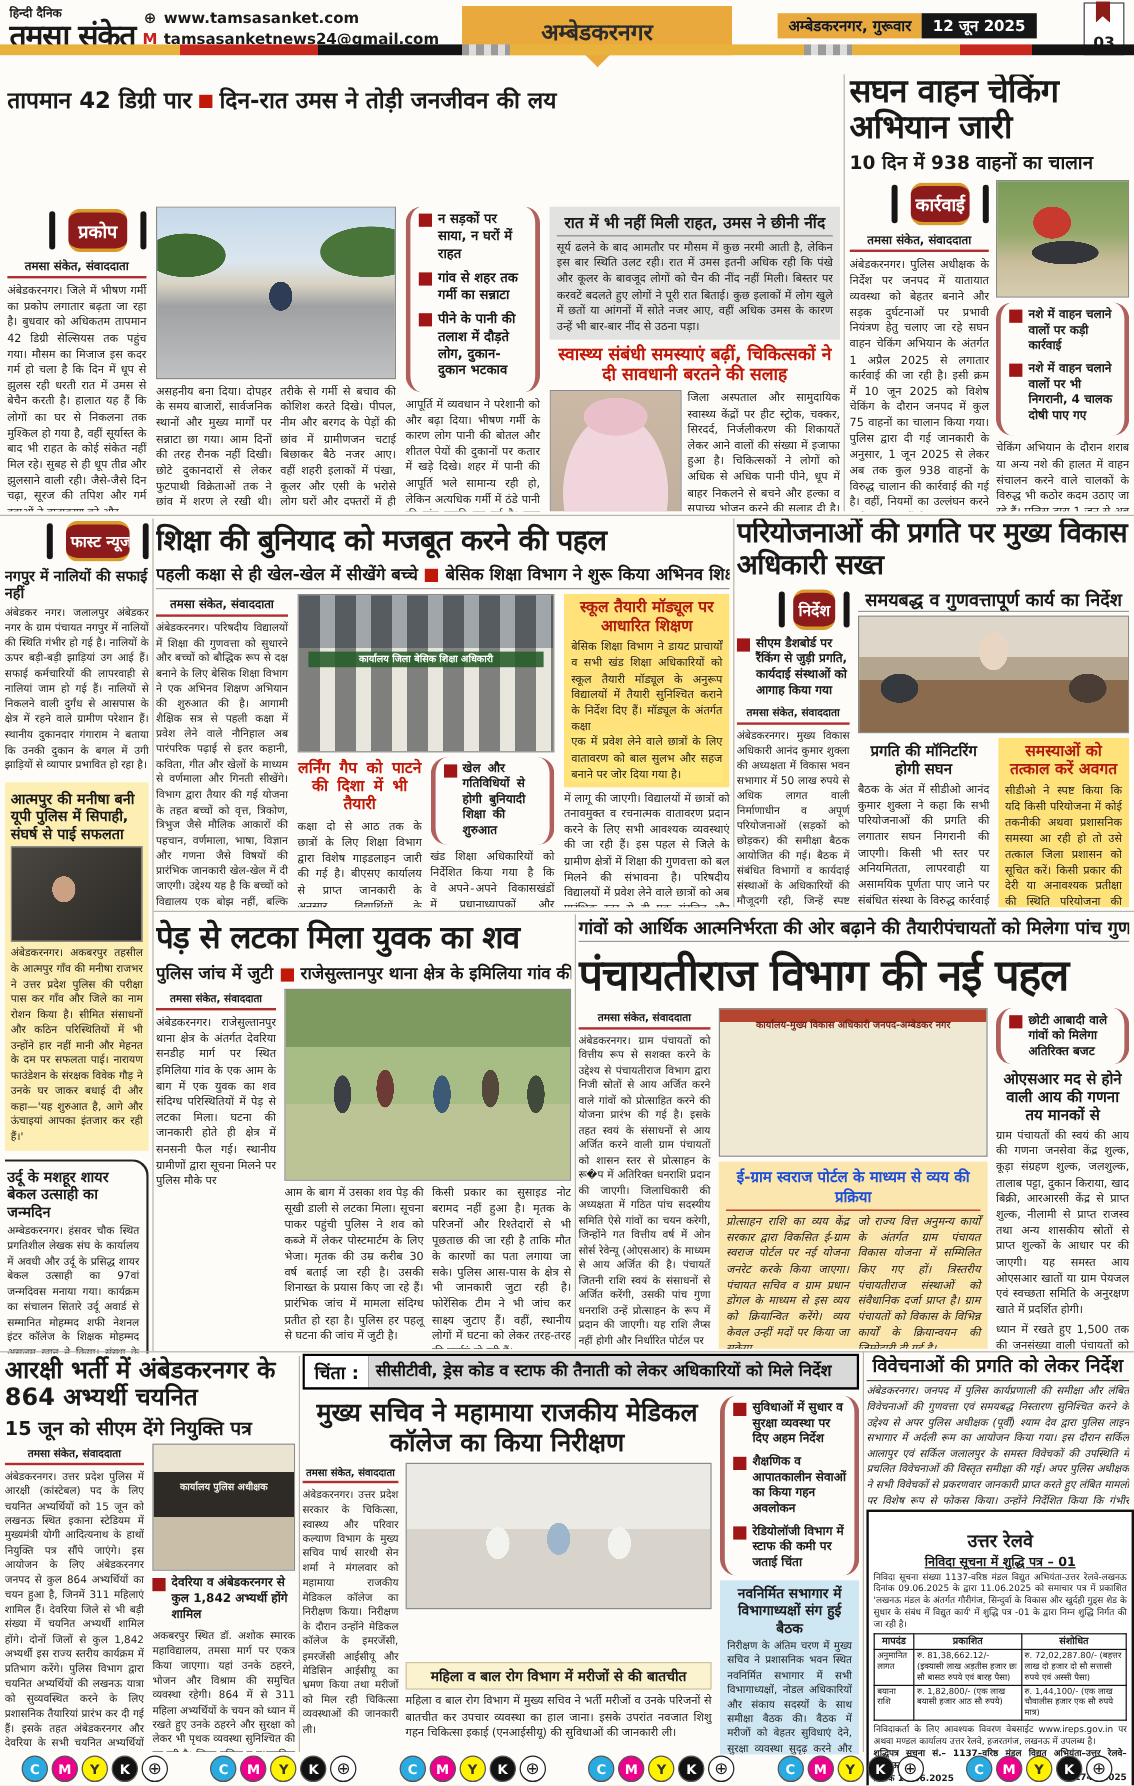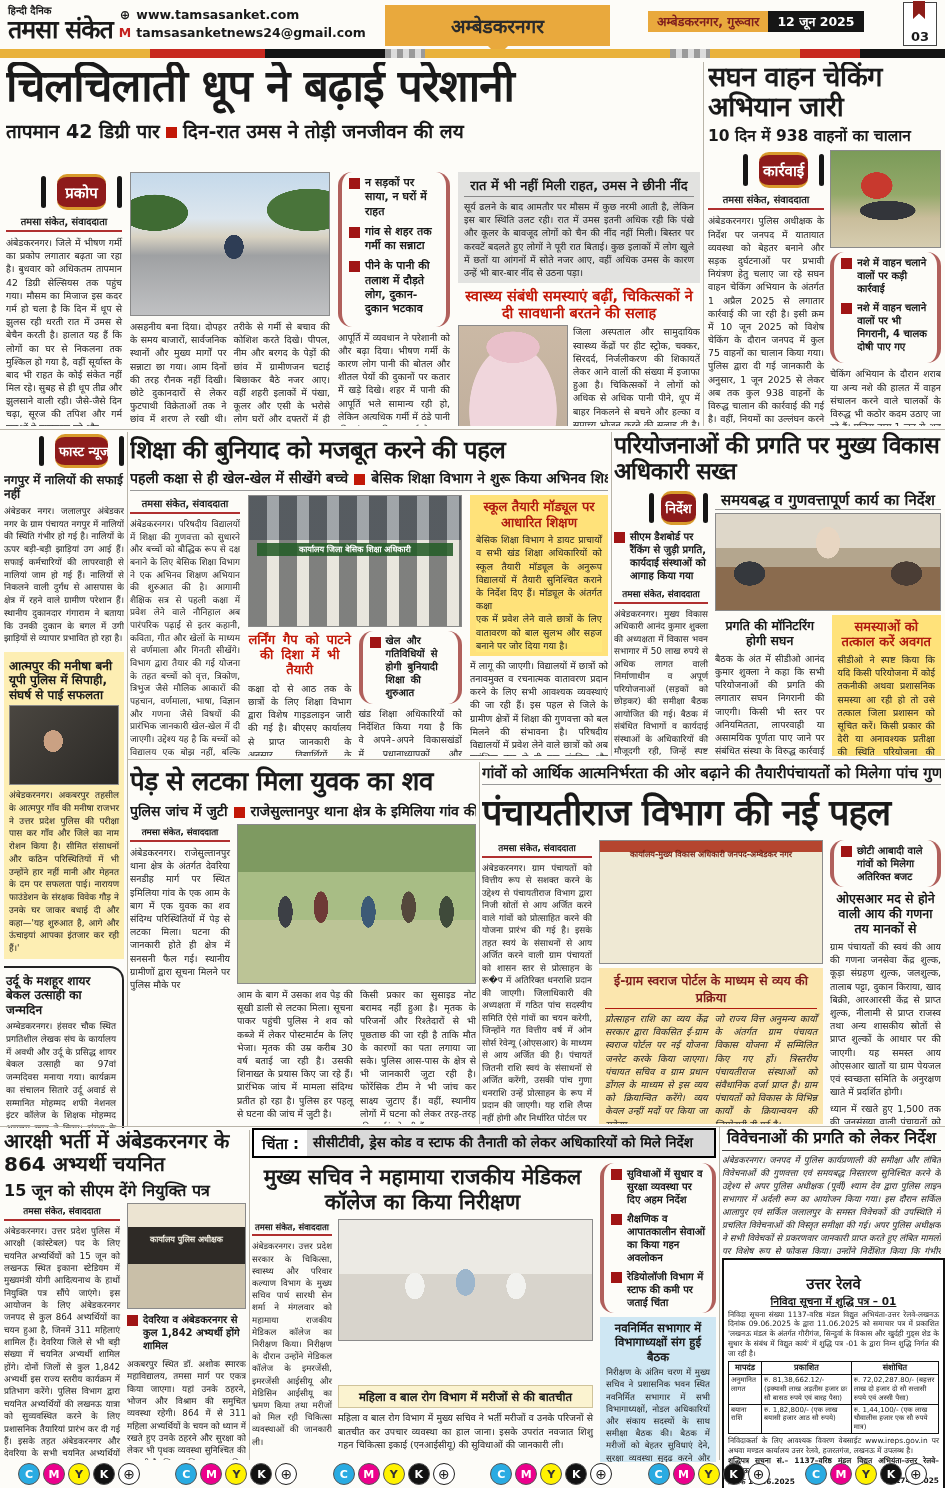--- a/index.html
+++ b/index.html
@@ -6,31 +6,31 @@
   body{font-family:"DejaVu Sans",sans-serif;color:#1a1a1a;}
   #page{position:relative;width:945px;height:1488px;background:#fdfcf8;margin:0 auto;overflow:hidden;}
   .abs{position:absolute;overflow:hidden;}
   h1,h2,h3,p{margin:0;padding:0;}
   p.body,.body{font-size:9.3px;line-height:1.42;text-align:justify;color:#222;}
   .byline{display:block;text-align:center;font-weight:bold;font-size:9.8px;border-bottom:2px solid #b03030;padding-bottom:2px;margin:2px 0 4px 0;white-space:nowrap;overflow:hidden;}
   .sq{display:inline-block;width:11px;height:11px;background:#c21807;margin:0 6px;vertical-align:middle;}
   .vr{position:absolute;width:1px;background:#b9b4a8;}
   .hr{position:absolute;height:1px;background:#b9b4a8;}
   
-  #masthead{position:absolute;left:0;top:0;width:945px;height:58px;}
+  #masthead{position:absolute;left:0;top:0;width:945px;height:46px;}
   .mh-left{position:absolute;left:8px;top:3px;}
   .mh-tagline{font-size:10px;font-weight:bold;}
   .mh-logo{font-size:25px;font-weight:bold;letter-spacing:-1px;line-height:1;}
   .mh-contact{position:absolute;left:118px;top:6px;font-weight:bold;font-size:12.5px;line-height:1.45;}
   .mh-contact .ic{display:inline-block;width:14px;text-align:center;}
   .gmail{color:#c5221f;font-weight:bold;}
   .mh-banner{position:absolute;left:385px;top:5px;width:225px;height:41px;background:#e9a93d;display:flex;align-items:center;justify-content:center;font-size:19px;font-weight:bold;color:#2b2b2b;}
   .mh-banner:after{content:"";position:absolute;left:50%;bottom:-10px;margin-left:-11px;border-left:11px solid transparent;border-right:11px solid transparent;border-top:11px solid #e9a93d;}
   .mh-date{position:absolute;left:648px;top:11px;white-space:nowrap;}
-  .mh-date .d1{background:#e9a93d;color:#7f1d1d;font-weight:bold;font-size:12.5px;padding:3px 9px;}
+  .mh-date .d1{background:#e9a93d;color:#0f172a;font-weight:bold;font-size:12.5px;padding:3px 9px;}
   .mh-date .d2{background:#161616;color:#fff;font-weight:bold;font-size:12.5px;padding:3px 9px;}
   .mh-page{position:absolute;right:8px;top:2px;width:32px;height:42px;background:#fff;border:1.5px solid #444;text-align:center;}
   .mh-page .ribbon{position:absolute;left:9px;top:-2px;width:12px;height:18px;background:#8c1d18;clip-path:polygon(0 0,100% 0,100% 100%,50% 70%,0 100%);}
   .mh-page .pno{position:absolute;bottom:1px;left:0;right:0;font-weight:bold;font-size:13px;}
   .mh-strip{position:absolute;left:0;bottom:0;height:9px;width:945px;display:flex;}
   .seg{height:9px;}
   .seg.checker{background:repeating-linear-gradient(90deg,#9a9a9a 0 6px,#dcdcdc 6px 12px);}
   
   .tag-pill{position:relative;display:block;background:#8e1b1b;color:#fff;font-weight:bold;text-align:center;font-size:15px;padding:5px 4px;border-radius:10px;border-top:3px solid #d89b2c;border-bottom:3px solid #d89b2c;margin:2px 10px 5px 10px;white-space:nowrap;overflow:hidden;}
   .tag-wrap{position:relative;padding:0 6px;margin-left:35px;}
@@ -42,21 +42,21 @@
   .bullet.sm{font-size:10px;}
   .brace-box{border-left:4px solid #b0605c;border-right:4px solid #b0605c;border-radius:14px;padding:4px 7px;margin-bottom:4px;}
   
   .box-gray{background:#e2e2e0;padding:4px 6px;}
   .box-gray .bx-title{font-weight:bold;font-size:13px;text-align:center;border-bottom:1px solid #888;padding-bottom:2px;margin-bottom:3px;}
   .red-head{color:#c21807;font-weight:bold;font-size:13px;text-align:center;line-height:1.15;margin:3px 0 4px 0;}
   .black-head{font-weight:bold;font-size:12.5px;text-align:center;line-height:1.2;margin:3px 0 4px 0;}
   .box-yellow{background:#ffe27a;padding:4px 6px;}
   .yellow-title{color:#b01a10;font-weight:bold;font-size:13px;text-align:center;line-height:1.2;margin-bottom:3px;}
   .box-cream{background:#fbe6ae;padding:4px 6px;margin:4px 0;}
-  .cream-title{color:#7f1d1d;font-weight:bold;font-size:12.5px;text-align:center;border-bottom:1px solid #b01a10;padding-bottom:2px;margin-bottom:3px;}
+  .cream-title{color:#1d4ed8;font-weight:bold;font-size:12.5px;text-align:center;border-bottom:1px solid #b01a10;padding-bottom:2px;margin-bottom:3px;}
   .box-blue{background:#cfe7f3;padding:4px 6px;margin-bottom:3px;}
   .blue-title{font-weight:bold;font-size:11.5px;text-align:center;line-height:1.25;margin-bottom:2px;}
   .cap-strip{background:#fbf3d0;font-weight:bold;font-size:11.5px;text-align:center;padding:3px 4px;border:1px solid #cfc39a;margin-top:44px;}
   
   .photo{position:relative;border:1px solid #8a8a8a;background:#b9b2a2;overflow:hidden;margin-bottom:4px;}
   .ph-street{background:radial-gradient(55px 30px at 12% 28%,#3f6b33 60%,transparent 61%),radial-gradient(70px 35px at 90% 26%,#49743a 60%,transparent 61%),radial-gradient(16px 20px at 52% 52%,#2e3d55 60%,transparent 61%),linear-gradient(180deg,#c5d9ea 0%,#dce6ee 32%,#d8d2c2 45%,#9fa1a3 58%,#c0c1c3 100%);}
   .ph-woman{background:radial-gradient(44px 26px at 50% 18%,#e9c0ca 60%,transparent 61%),radial-gradient(70px 105px at 50% 72%,#f0d6dc 62%,transparent 63%),linear-gradient(180deg,#cbb9a5 0%,#bfae9c 100%);}
   .ph-bike{background:radial-gradient(26px 22px at 42% 36%,#c8392e 60%,transparent 61%),radial-gradient(46px 16px at 52% 62%,#33353a 60%,transparent 61%),linear-gradient(180deg,#7b9b59 0%,#94a96a 45%,#c9bd9b 70%,#d6cdb0 100%);}
   .ph-school{background:repeating-linear-gradient(90deg,rgba(40,44,48,.55) 0 18px,rgba(230,228,222,.2) 18px 30px),linear-gradient(180deg,#8f969c 0 34%,#e9e6dd 34% 100%);}
   .ph-meeting{background:radial-gradient(20px 26px at 50% 30%,#e8d6c2 60%,transparent 61%),radial-gradient(26px 20px at 15% 62%,#35383d 60%,transparent 61%),radial-gradient(26px 20px at 85% 62%,#4a3d35 60%,transparent 61%),linear-gradient(180deg,#ded7c9 0 35%,#b4a68e 35% 55%,#8a6b4e 55% 100%);}
@@ -159,21 +159,20 @@
       <div class="seg checker" style="width:40px"></div>
       <div class="seg" style="width:245px;background:#e9b23c"></div>
       <div class="seg checker" style="width:40px"></div>
       <div class="seg" style="width:90px;background:#e9b23c"></div>
       <div class="seg" style="width:60px;background:#c8291f"></div>
       <div class="seg" style="width:85px;background:#141414"></div>
     </div>
   </header>
 
   <section class="abs" style="left:6px;top:62px;width:696px;height:106px">
-    <h1 class="h-lead">चिलचिलाती धूप ने बढ़ाई परेशानी</h1>
     <div class="lead-sub">
       <span>तापमान 42 डिग्री पार</span><span class="sq"></span><span>दिन-रात उमस ने तोड़ी जनजीवन की लय</span>
     </div>
   </section>
 
   <section class="abs" style="left:6px;top:172px;width:694px;height:254px">
     <div class="lead-grid">
       <div>
         <div class="tag-wrap">
             <div class="tag-pill">प्रकोप</div>

